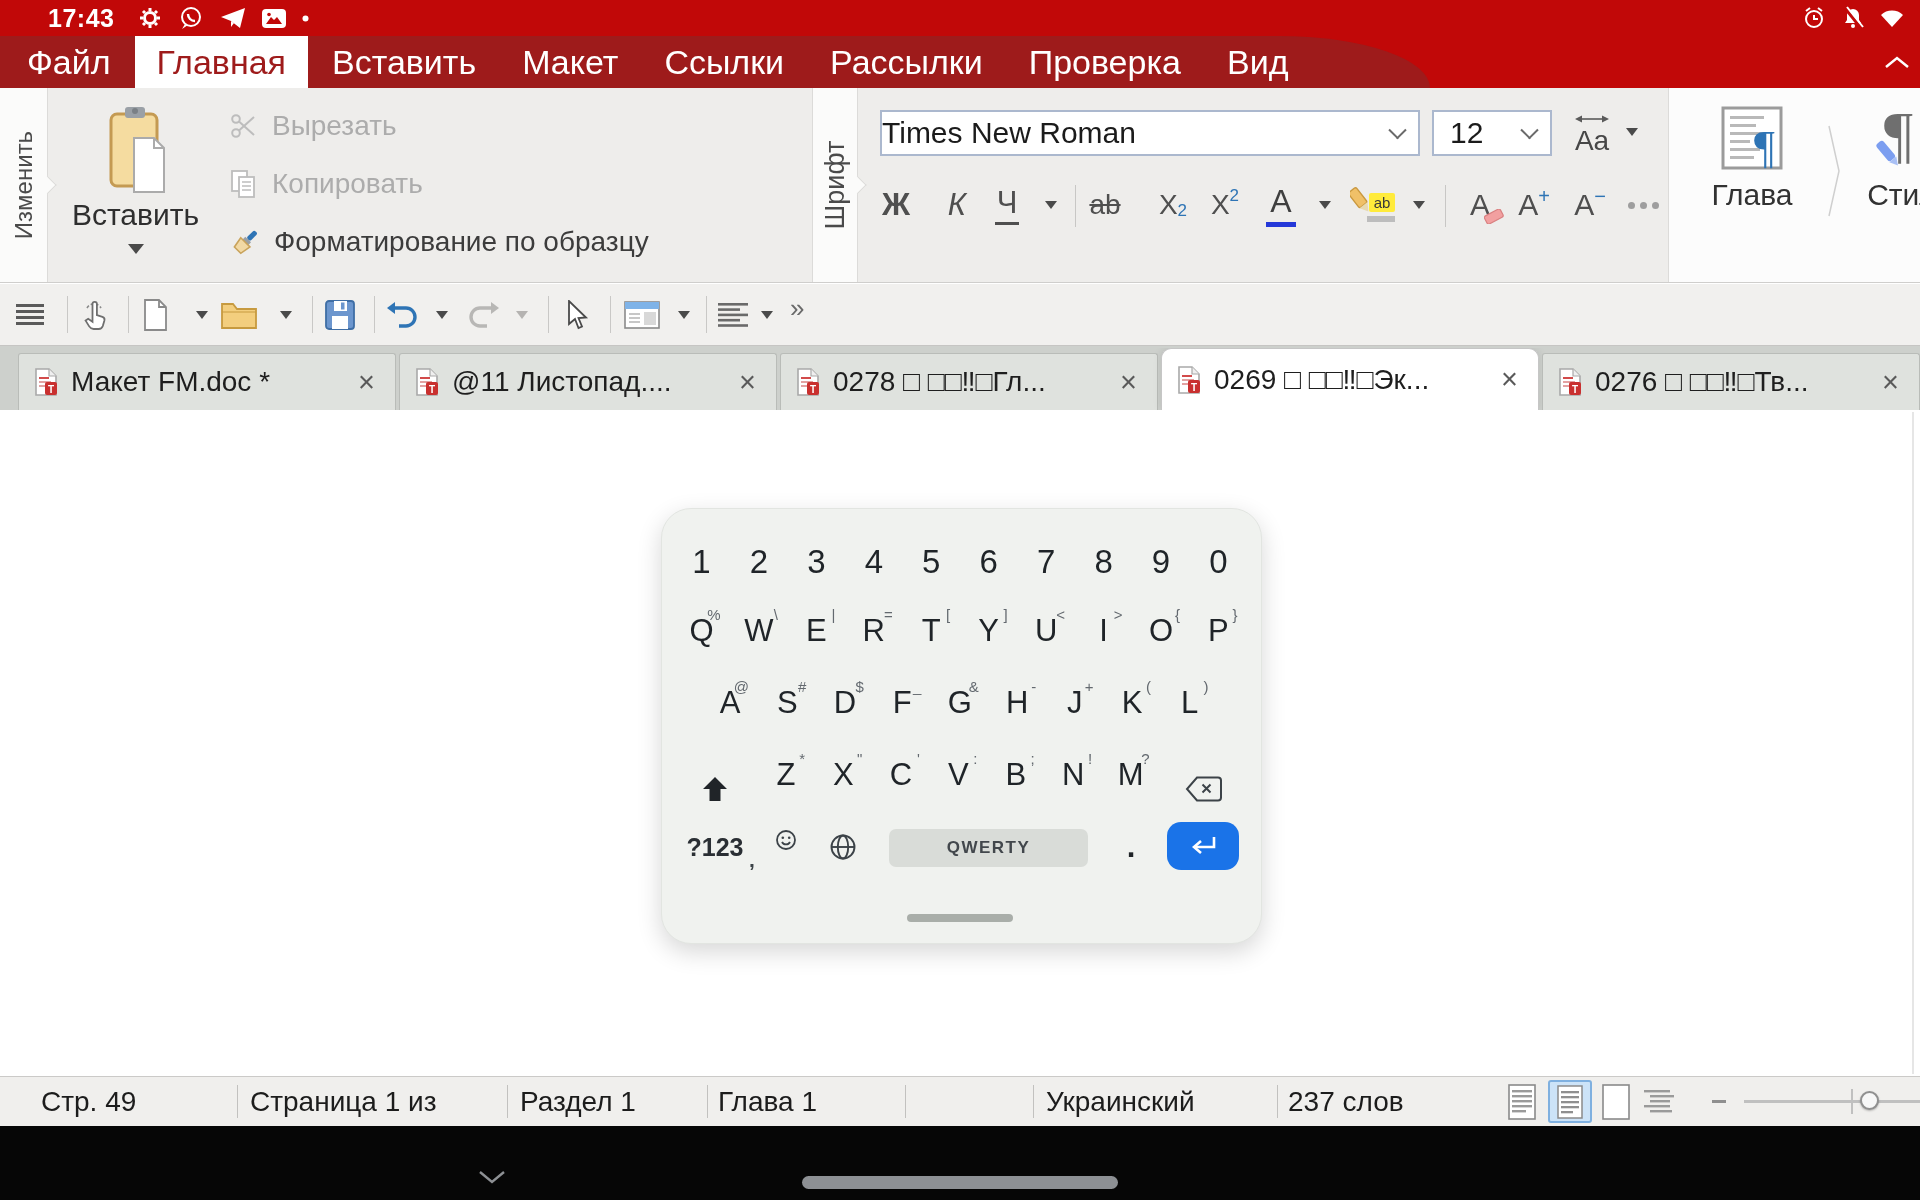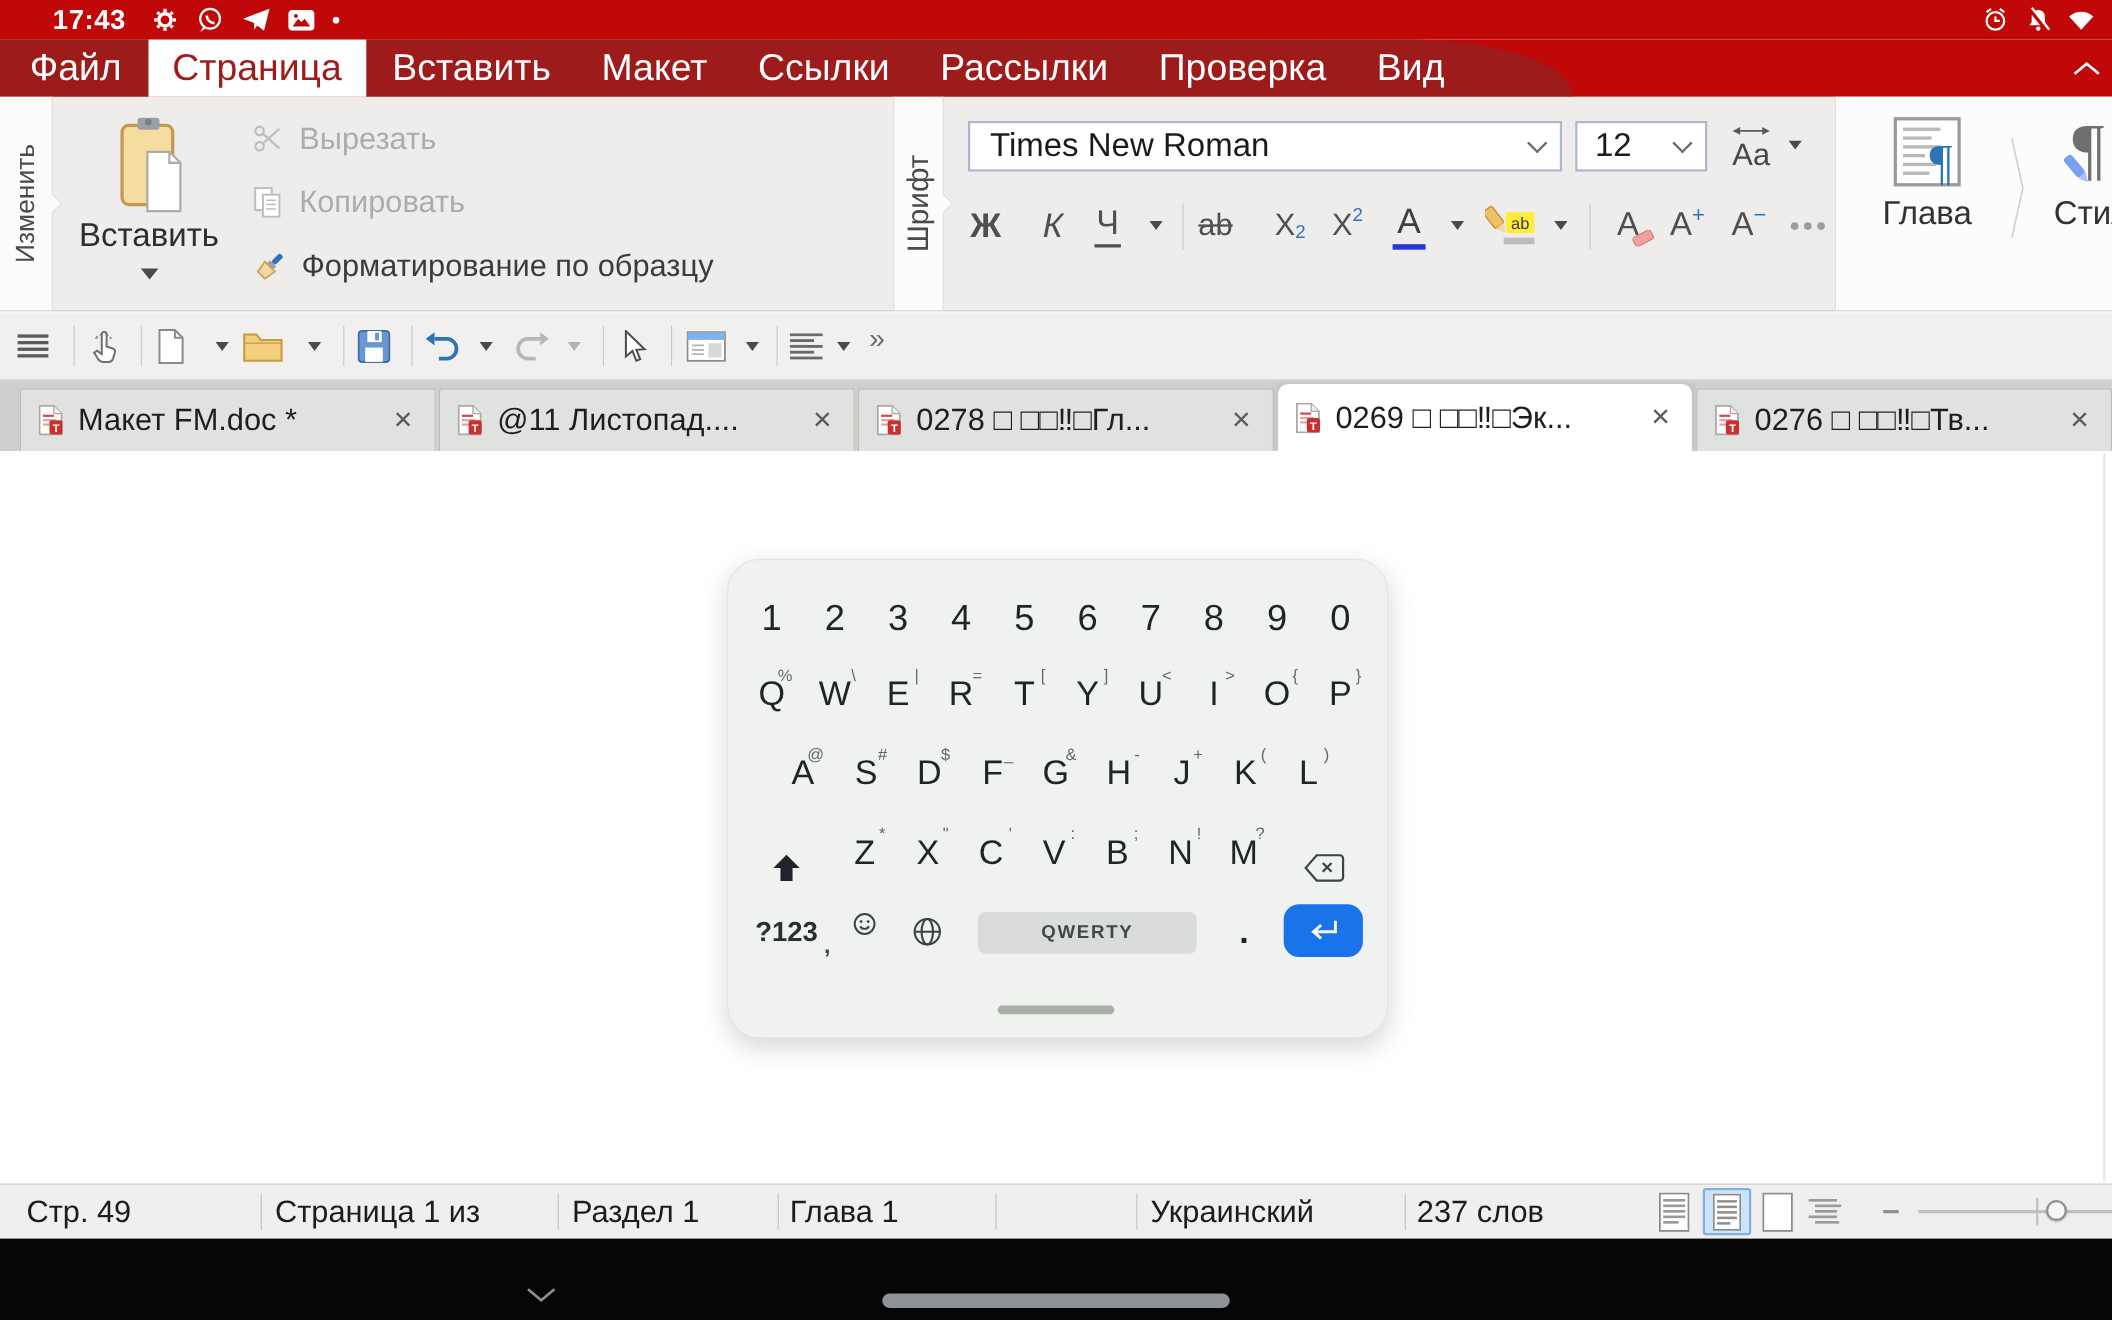--- a/index.html
+++ b/index.html
@@ -41,21 +41,21 @@
   #paste-btn .plabel{font-size:30px;color:#2E2E2E;margin-top:4px;}
   #paste-btn .dd{margin:12px auto 0;}
   .ebtn{position:absolute;display:flex;align-items:center;gap:14px;font-size:28px;height:38px;}
   .ebtn.disabled{color:#ACACAC;}
   .ebtn.enabled{color:#3C3C3C;}
   #cut-btn{left:230px;top:19px;}
   #copy-btn{left:230px;top:77px;}
   #fp-btn{left:230px;top:135px;}
   .cbox{position:absolute;background:#fff;border:2px solid #ABB8CE;box-sizing:border-box;
         display:flex;align-items:center;font-size:30px;color:#1B1B1B;}
-  #font-box{left:880px;top:22px;width:540px;height:46px;padding-left:18px;}
+  #font-box{left:880px;top:22px;width:540px;height:46px;}
   #size-box{left:1432px;top:22px;width:120px;height:46px;padding-left:16px;}
   .chev{position:absolute;right:14px;top:50%;width:11px;height:11px;border-right:2px solid #6A6A6A;
         border-bottom:2px solid #6A6A6A;transform:translateY(-72%) rotate(45deg);}
   #case-btn{position:absolute;left:1567px;top:26px;width:50px;text-align:center;}
   #case-btn .case-txt{font-size:28px;color:#474747;margin-top:1px;}
   #case-dd{position:absolute;left:1626px;top:40px;}
   .fbtn{position:absolute;top:92px;height:50px;display:flex;align-items:center;justify-content:center;
         color:#4F4F4F;}
   .rsep{position:absolute;top:97px;height:42px;width:1px;background:#C8C7C5;}
   .fx{font-size:28px;}
@@ -108,21 +108,21 @@
          display:flex;align-items:center;justify-content:center;font-size:17px;letter-spacing:1.5px;color:#42474C;}
   .enterk{position:absolute;left:505px;top:4px;width:72px;height:48px;background:var(--enter-blue,#1A73E8);
           border-radius:14px;display:flex;align-items:center;justify-content:center;}
   .period{font-size:31px;color:#1F2428;}
   .commak{position:absolute;left:-9px;bottom:0px;font-size:21px;color:#3C4348;}
   .handle{position:absolute;left:245px;top:405px;width:106px;height:8px;border-radius:4px;background:#A9AEA9;}
   
   .sbar{position:absolute;left:0;top:1076px;width:100%;height:50px;background:#F0EFED;
         border-top:1px solid #CBCAC8;box-sizing:border-box;font-size:28px;color:#1C1C1C;}
   .sb-f,.sb-t{position:absolute;top:9px;white-space:nowrap;}
-  .sb-f0{left:24px;} .sb-f1{left:250px;} .sb-f2{left:520px;} .sb-f3{left:718px;}
+  .sb-f0{left:41px;} .sb-f1{left:250px;} .sb-f2{left:520px;} .sb-f3{left:718px;}
   #sb-lang{left:1046px;} #sb-words{left:1288px;}
   .sdiv{position:absolute;top:8px;width:1px;height:33px;background:#C2C1BF;}
   .vicon{position:absolute;top:7px;}
   .vsel{position:absolute;left:1548px;top:3px;width:44px;height:43px;background:var(--sel-blue,#CCE3F8);
         border:2px solid #7FB0E0;border-radius:3px;box-sizing:border-box;display:flex;align-items:center;justify-content:center;}
   .zminus{position:absolute;left:1712px;top:23px;width:14px;height:3px;background:#8F8F8F;}
   .ztrack{position:absolute;left:1744px;right:0;top:23px;height:3px;background:#C0C0C0;}
   .ztick{position:absolute;left:1851px;top:12px;width:2px;height:25px;background:#C0C0C0;}
   .zthumb{position:absolute;left:1860px;top:14px;width:19px;height:19px;border-radius:50%;
           background:#F7F7F7;border:2px solid #909090;box-sizing:border-box;box-shadow:0 1px 2px rgba(0,0,0,.25);}
@@ -199,21 +199,21 @@
         <polygon points="7.5,6 4,13 6.5,13 5.5,19 9.5,11 7,11" fill="#C10808"></polygon>
         </svg>
     </span>
   </div>
 </div>
 
 <div class="menubar">
   <div class="menuband"></div>
   <div id="menu-items">
       <div class="menu-item">Файл</div>
-      <div class="menu-item active">Страница</div>
+      <div class="menu-item active">Главная</div>
       <div class="menu-item">Вставить</div>
       <div class="menu-item">Макет</div>
       <div class="menu-item">Ссылки</div>
       <div class="menu-item">Рассылки</div>
       <div class="menu-item">Проверка</div>
       <div class="menu-item">Вид</div>
     </div>
   <span class="menu-collapse">
     <svg width="26" height="13" viewBox="0 0 26 13" fill="none" stroke="#fff" stroke-width="2.5">
       <polyline points="2,11 13,2 24,11"></polyline>

